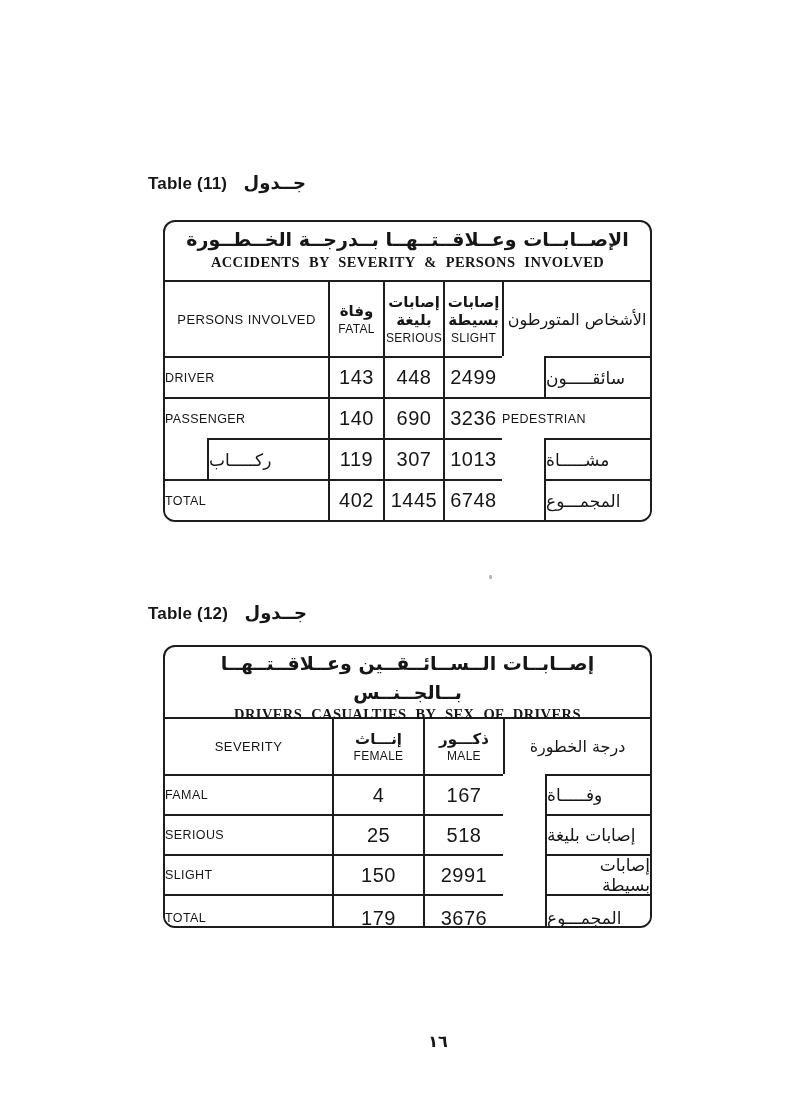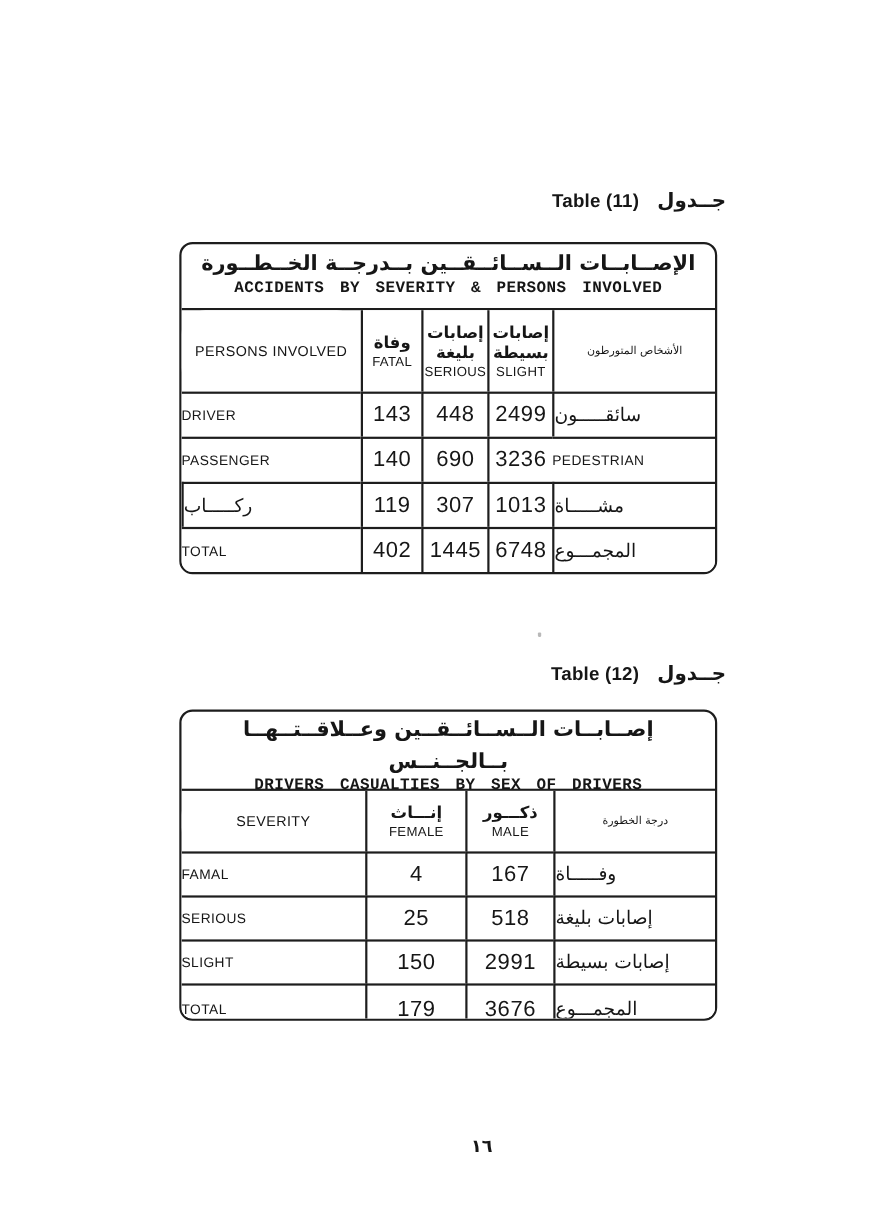--- a/index.html
+++ b/index.html
@@ -6,67 +6,67 @@
   body {
     width:805px; height:1112px; position:relative;
     background:#ffffff; color:#161616;
     font-family:"Liberation Sans", sans-serif;
     overflow:hidden;
   }
   .ar { font-family:"DejaVu Sans", sans-serif; direction:rtl; }
 
   
   .tbl-caption {
-    position:absolute; left:171px; width:489px;
-    text-align:right; font-weight:bold; white-space:nowrap;
+    position:absolute; left:148px; width:489px;
+    text-align:left; font-weight:bold; white-space:nowrap;
   }
   .tbl-caption .latin { font-size:17px; letter-spacing:0.2px; }
   .tbl-caption .arabic { font-size:18px; margin-left:12px; font-weight:bold; }
   #caption-11 { top:172px; }
   #caption-12 { top:602px; }
 
   
   .frame {
     position:absolute; left:163px; width:489px; box-sizing:border-box;
     border:2.5px solid #1d1d1d; border-radius:12px;
     background:#fff; overflow:hidden;
   }
   #table-11 { top:220px; height:302px; }
   #table-12 { top:645px; height:283px; }
 
   .band { border-bottom:2.5px solid #1d1d1d; text-align:center; box-sizing:border-box; }
   #table-11 .band { height:60px; padding-top:3px; }
   #table-12 .band { height:72px; padding-top:2px; }
   .band .title-ar { font-size:19px; font-weight:bold; line-height:1.5; }
   .band .title-en {
-    font-family:Liberation Mono, monospace; font-weight:bold;
+    font-family:Liberation Serif, serif; font-weight:bold;
     font-size:14.5px; letter-spacing:0.4px; word-spacing:5px; line-height:1.2;
   }
 
   .grid { display:grid; height:calc(100% - 60px); }
   #table-11 .grid { grid-template-columns:163px 55px 60px 59px 1fr; grid-template-rows:74px 41px 41px 41px 1fr; }
   #table-12 .grid { grid-template-columns:167px 91px 80px 1fr; grid-template-rows:55px 40px 40px 40px 1fr; height:calc(100% - 58px); }
 
   .cell {
     box-sizing:border-box; border-left:2px solid #1d1d1d; border-top:2px solid #1d1d1d;
     display:flex; align-items:center; justify-content:center; flex-direction:row;
     background:#fff;
   }
   .cell.c0 { border-left:none; }
   .cell.r0 { border-top:none; }
 
   .lbl { justify-content:flex-start; font-size:12.5px; letter-spacing:0.4px; }
   .num { font-size:20px; letter-spacing:0.5px; }
-  .arcell { justify-content:flex-end; font-size:17px; }
+  .arcell { justify-content:flex-end; font-size:17px;margin-left:42px; }
 
   .stack { flex-direction:column; line-height:1.1; }
   .stack .h-ar { font-size:15px; font-weight:bold; white-space:pre-line; text-align:center; line-height:1.25; }
   .stack .h-en { font-size:12px; letter-spacing:0.3px; margin-top:2px; }
-  .h-persons { font-size:13px; letter-spacing:0.4px;border-radius:22px; }
-  .h-ar-wide { font-size:10px; }
+  .h-persons { font-size:13px; letter-spacing:0.4px; }
+  .h-ar-wide { font-size:16px; }
 
   
   #page-number {
     position:absolute; left:408px; top:1032px; width:60px;
     text-align:center; font-size:16px; font-weight:bold;
   }
   
   #speck {
     position:absolute; left:489px; top:575px; width:3px; height:4px;
     background:#b9b9b9; border-radius:1px;
@@ -75,21 +75,21 @@
 </head>
 <body>
 
 <div class="tbl-caption" id="caption-11">
   <span class="latin">Table (11)</span>
   <span class="arabic ar">جــدول</span>
 </div>
 
 <div class="frame" id="table-11">
   <div class="band">
-    <div class="title-ar ar">الإصــابــات الــســائــقــين بــدرجــة الخــطــورة</div>
+    <div class="title-ar ar">الإصــابــات وعــلاقــتــهــا بــدرجــة الخــطــورة</div>
     <div class="title-en">ACCIDENTS  BY SEVERITY &amp; PERSONS INVOLVED</div>
   </div>
   <div class="grid">
 
     <div class="cell r0 c0 h-persons">PERSONS INVOLVED</div>
     <div class="cell r0 stack">
       <span class="h-ar ar">وفاة</span>
       <span class="h-en">FATAL</span>
     </div>
     <div class="cell r0 stack">

